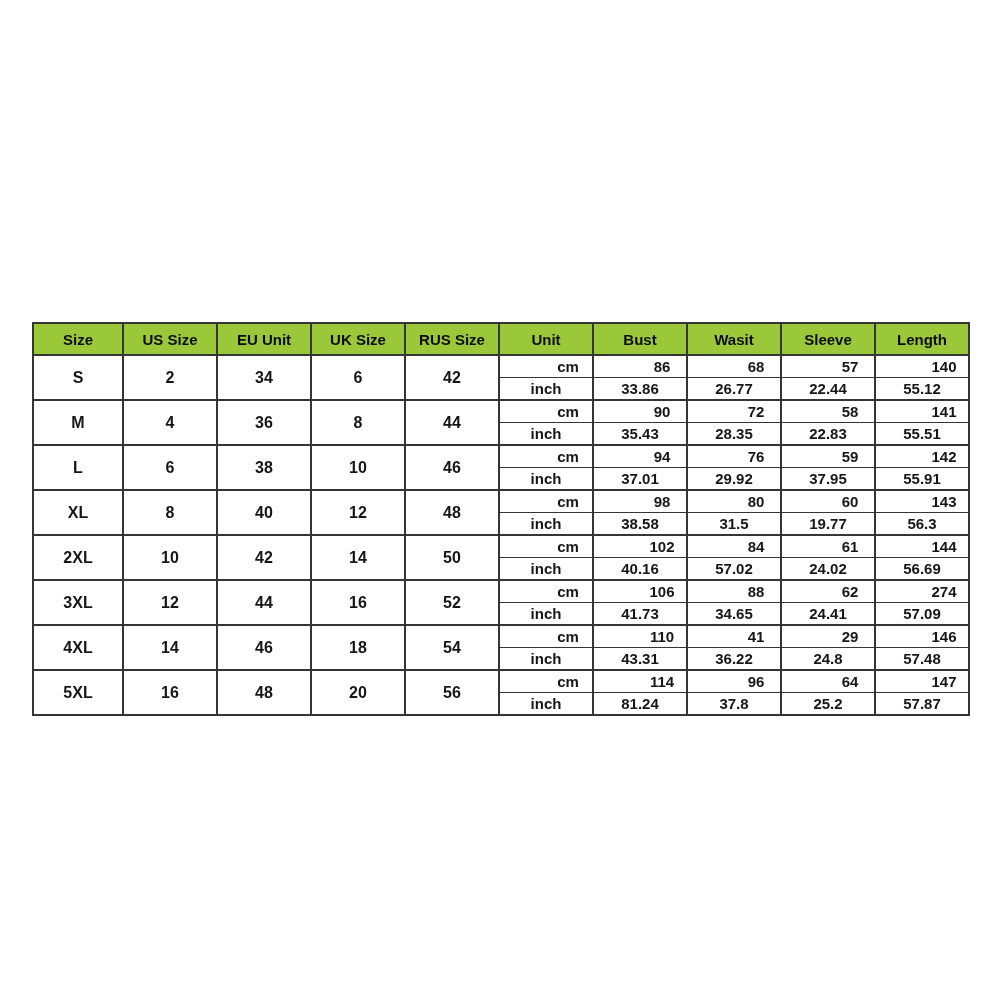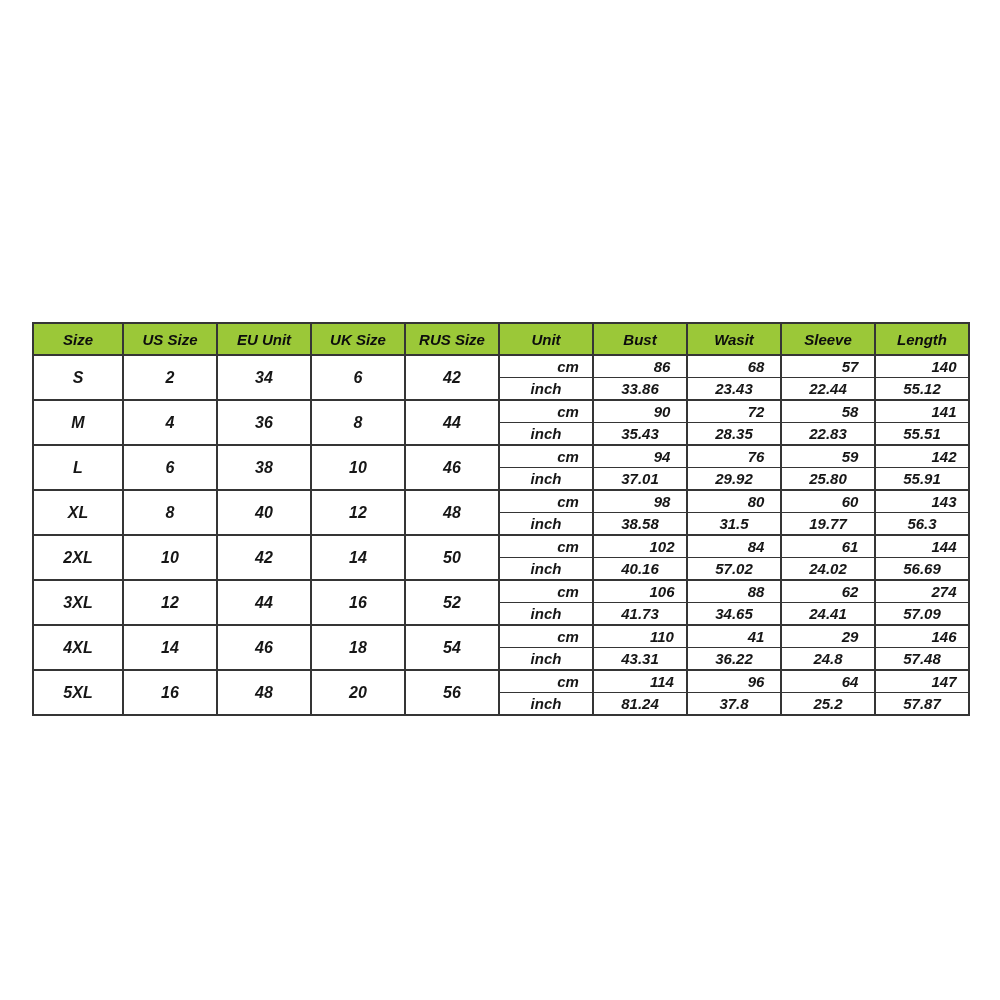--- a/index.html
+++ b/index.html
@@ -7,21 +7,20 @@
     padding: 0;
     background: #ffffff;
     width: 1000px;
     height: 1000px;
     font-family: "Liberation Sans", "DejaVu Sans", sans-serif;
   }
   .table-wrap {
     position: absolute;
     left: 32px;
     top: 322px;
-    font-style: italic;
   }
   table.size-chart {
     border-collapse: collapse;
     table-layout: fixed;
     color: #161616;
   }
   th, td {
     border: 2px solid #353535;
     text-align: center;
     vertical-align: middle;
@@ -89,21 +88,21 @@
           <td rowspan="2" class="span-cell">42</td>
           <td class="unit-cell">cm</td>
           <td class="unit-cell">86</td>
           <td class="unit-cell">68</td>
           <td class="unit-cell">57</td>
           <td class="unit-cell">140</td>
         </tr>
         <tr class="sub-second">
           <td class="unit-cell">inch</td>
           <td class="unit-cell">33.86</td>
-          <td class="unit-cell">23.43</td>
+          <td class="unit-cell">26.77</td>
           <td class="unit-cell">22.44</td>
           <td class="unit-cell">55.12</td>
         </tr>
         <tr class="sub-first">
           <td rowspan="2" class="span-cell">M</td>
           <td rowspan="2" class="span-cell">4</td>
           <td rowspan="2" class="span-cell">36</td>
           <td rowspan="2" class="span-cell">8</td>
           <td rowspan="2" class="span-cell">44</td>
           <td class="unit-cell">cm</td>
@@ -128,21 +127,21 @@
           <td class="unit-cell">cm</td>
           <td class="unit-cell">94</td>
           <td class="unit-cell">76</td>
           <td class="unit-cell">59</td>
           <td class="unit-cell">142</td>
         </tr>
         <tr class="sub-second">
           <td class="unit-cell">inch</td>
           <td class="unit-cell">37.01</td>
           <td class="unit-cell">29.92</td>
-          <td class="unit-cell">25.80</td>
+          <td class="unit-cell">37.95</td>
           <td class="unit-cell">55.91</td>
         </tr>
         <tr class="sub-first">
           <td rowspan="2" class="span-cell">XL</td>
           <td rowspan="2" class="span-cell">8</td>
           <td rowspan="2" class="span-cell">40</td>
           <td rowspan="2" class="span-cell">12</td>
           <td rowspan="2" class="span-cell">48</td>
           <td class="unit-cell">cm</td>
           <td class="unit-cell">98</td>

